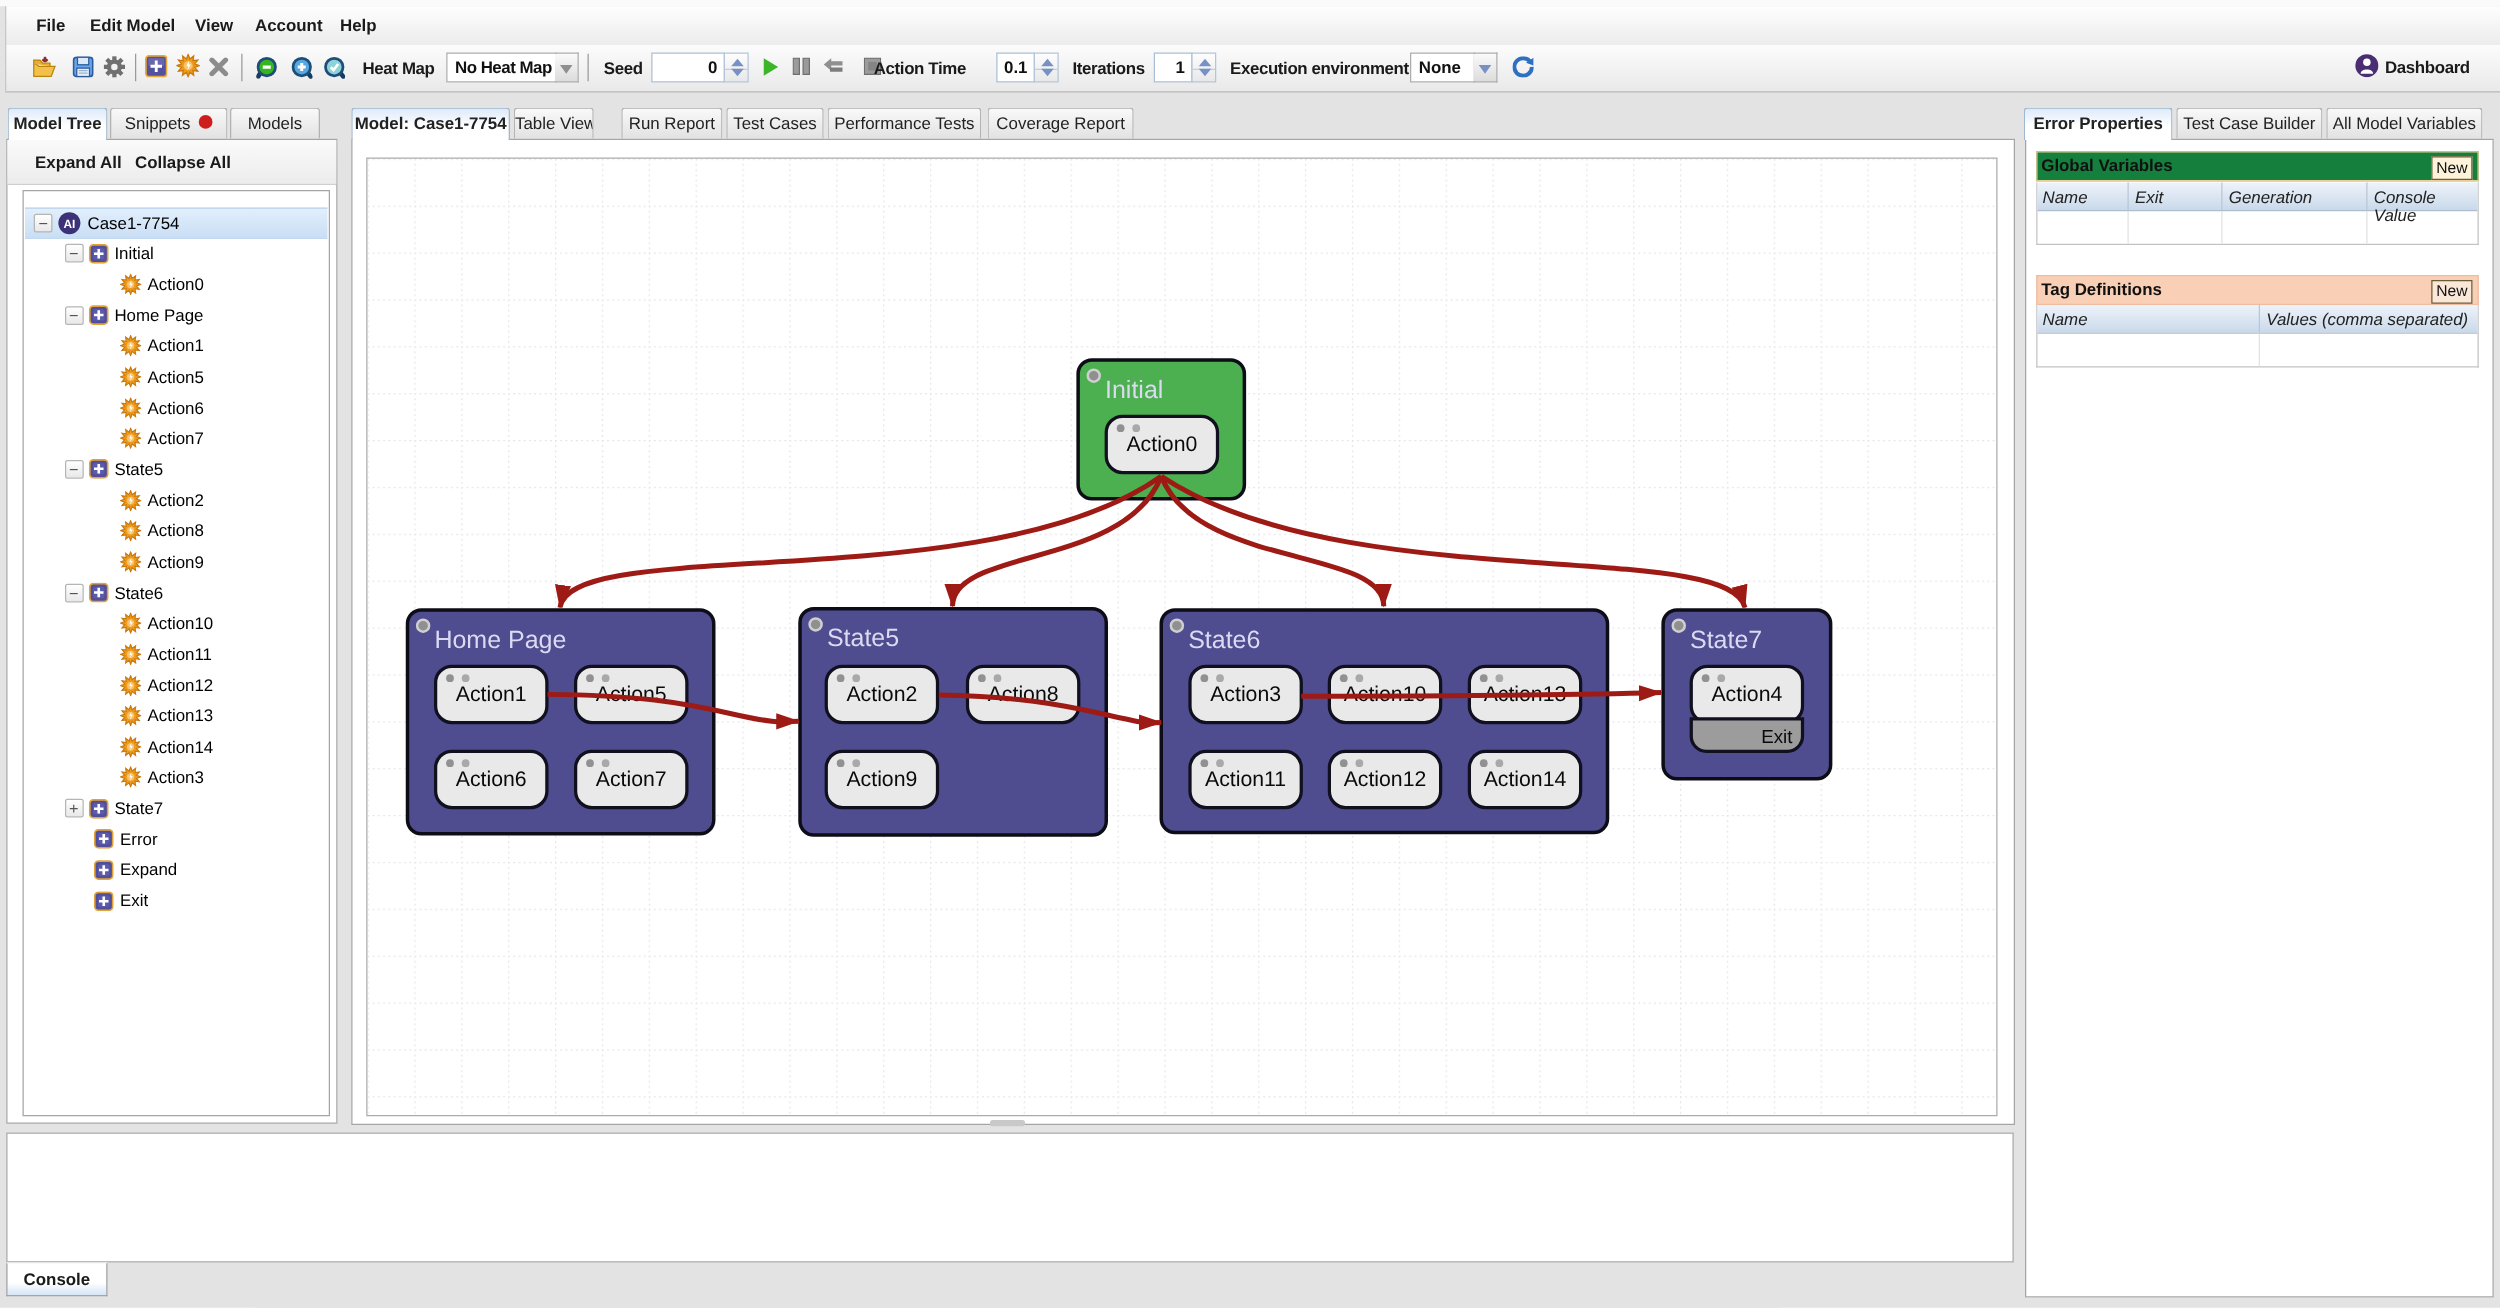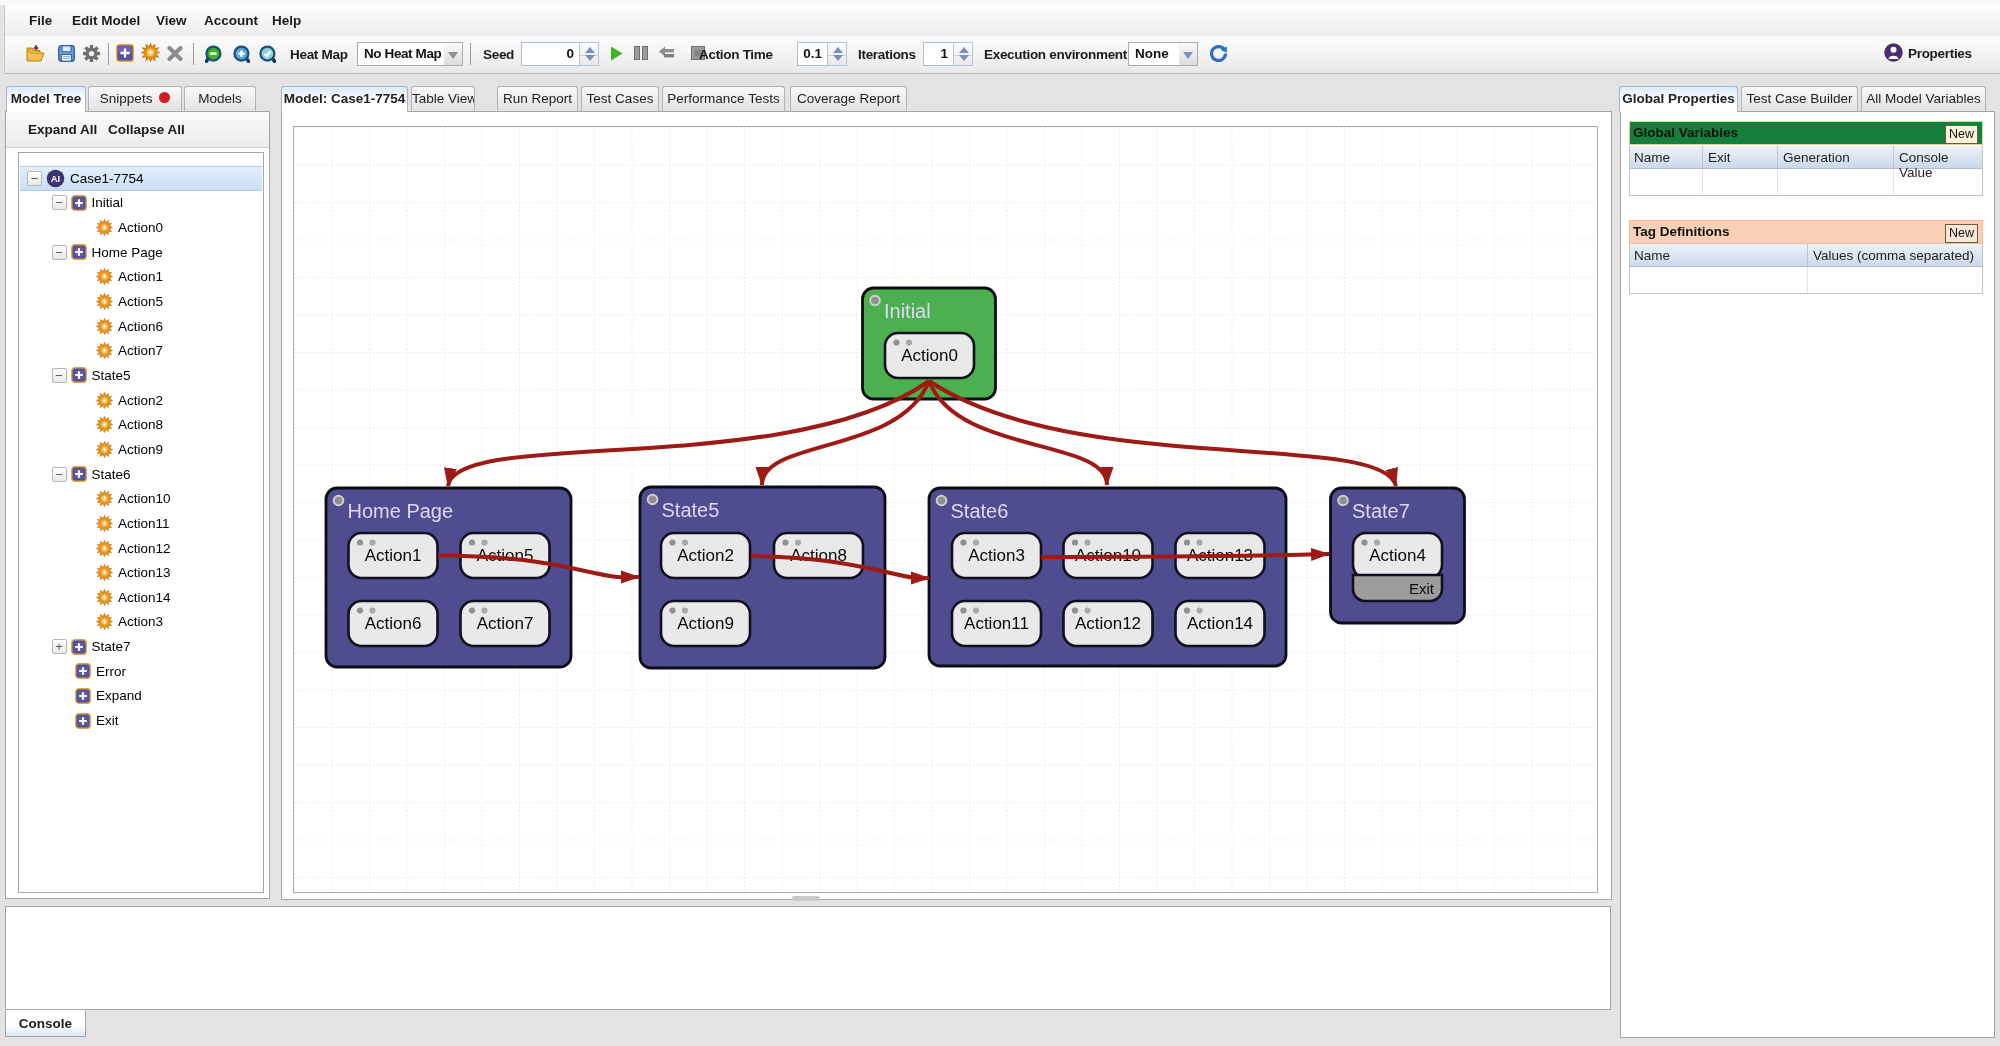--- a/index.html
+++ b/index.html
@@ -23,21 +23,21 @@
 .panel { position:absolute; background:#fff; border:1px solid #a5a5a5; }
 .row { position:absolute; left:1px; right:1px; height:24.6px; display:flex; align-items:center; font-size:13.5px; color:#000; }
 .row.sel { left:1px; right:1px; background:linear-gradient(#e2effc,#c9def5); border-top:1px solid #aecdec; border-bottom:1px solid #aecdec; }
 .exp { width:15px; height:15px; border:1px solid #b5b5b5; border-radius:2px; background:linear-gradient(#fff,#e8e8e8); color:#555; font-size:13px; line-height:13px; text-align:center; flex:0 0 auto; }
 .ti { margin-left:4px; flex:0 0 auto; }
 .rt { margin-left:5px; white-space:nowrap; }
 .st { font-size:20px; fill:#dbdaf2; font-family:"Liberation Sans",sans-serif; }
 .al { font-size:17px; fill:#0a0a0a; text-anchor:middle; font-family:"Liberation Sans",sans-serif; }
 .hdrbtn { position:absolute; right:4px; top:3px; width:33px; height:19px; border:1px solid #6b5b36; font-size:12.5px; text-align:center; line-height:17px; color:#111; }
 .thead { position:absolute; left:0; right:0; height:23px; background:linear-gradient(#eef3fa,#c9d9ea); border-bottom:1px solid #aebdce; font-size:13.5px; color:#222; }
-.thead span { position:absolute; top:4px; }
+.thead span { position:absolute; top:4px;font-style:italic; }
 .cline { position:absolute; top:0; bottom:0; width:1px; background:#b9c6d6; }
 </style></head><body>
 <div class="abs" style="left:0;top:0;width:2000px;height:5px;background:#fafafa"></div>
 <div id="menubar">
  <span style="left:24px">File</span>
     <span style="left:67px">Edit Model</span>
     <span style="left:151px">View</span>
     <span style="left:199px">Account</span>
     <span style="left:267px">Help</span>
 </div>
@@ -145,21 +145,21 @@
     </div>
  <svg class="tbi" style="left:1205px;top:9px" width="17" height="17" viewBox="0 0 17 17">
       <path d="M14.6 5.1 A7 7 0 1 0 15.5 8.5" fill="none" stroke="#2d6fc1" stroke-width="3.2"></path>
       <polygon points="16.8,1.2 16.8,7.4 10.8,5.2" fill="#2d6fc1"></polygon>
     </svg>
  <svg class="tbi" style="left:1879px;top:7px" width="19" height="19" viewBox="0 0 19 19">
       <circle cx="9.5" cy="9.5" r="9.2" fill="#4a2d73"></circle>
       <circle cx="9.5" cy="6.8" r="3" fill="#fff"></circle>
       <path d="M4.5 16 C4.5 11.5 14.5 11.5 14.5 16 Z" fill="#fff"></path>
     </svg>
- <span class="tlab" style="left:1903px;top:10px">Properties</span>
+ <span class="tlab" style="left:1903px;top:10px">Dashboard</span>
 </div>
 
 <div class="tab act" style="left:6px;width:80px">Model Tree</div>
 <div class="tab" style="left:88px;width:94px">Snippets <span style="display:inline-block;width:11px;height:11px;border-radius:50%;background:#cf1d1d;margin-left:3px"></span></div>
 <div class="tab" style="left:184px;width:72px">Models</div>
 <div class="panel" style="left:5px;top:111px;width:265px;height:788px"></div>
 <div class="abs" style="left:6px;top:112px;width:263px;height:36px;background:linear-gradient(#fafafa,#ececec);border-bottom:1px solid #cfcfcf"></div>
 <span class="abs" style="left:28px;top:122px;font-size:13.5px;font-weight:bold;color:#1a1a1a">Expand All</span>
 <span class="abs" style="left:108px;top:122px;font-size:13.5px;font-weight:bold;color:#1a1a1a">Collapse All</span>
 <div class="panel" style="left:18px;top:152px;width:246px;height:741px;overflow:hidden">
@@ -478,21 +478,21 @@
 <path d="M929 381 C 958 455, 1107 438, 1107 485" fill="none" stroke="#9e1a15" stroke-width="4" marker-end="url(#arw)"></path>
 <path d="M929 381 C 1075 478, 1382 430, 1396 486" fill="none" stroke="#9e1a15" stroke-width="4" marker-end="url(#arw)"></path>
 <path d="M438 555.5 C 510 556, 545 562, 585 571 S 626 577, 639 577" fill="none" stroke="#9e1a15" stroke-width="4" marker-end="url(#arw)"></path>
 <path d="M751 556 C 812 557, 847 563, 886 572 S 919 578, 929 578" fill="none" stroke="#9e1a15" stroke-width="4" marker-end="url(#arw)"></path>
 <path d="M1041 557 C 1150 557, 1258 556, 1329 554" fill="none" stroke="#9e1a15" stroke-width="4" marker-end="url(#arw)"></path>
 </g>
 </svg>
 </div>
 <div class="abs" style="left:792px;top:896px;width:28px;height:5px;background:#c9c9c9;border-radius:2px"></div>
 
-<div class="tab act" style="left:1619px;width:119px">Global Properties</div>
+<div class="tab act" style="left:1619px;width:119px">Error Properties</div>
 <div class="tab" style="left:1741px;width:117px">Test Case Builder</div>
 <div class="tab" style="left:1861px;width:125px">All Model Variables</div>
 <div class="panel" style="left:1620px;top:111px;width:375px;height:927px"></div>
 <div class="abs" style="left:1629px;top:121px;width:354px;height:24px;background:#15803d;border:1px solid #e8cf9a">
  <span style="position:absolute;left:3px;top:3px;font-size:13.5px;font-weight:bold;color:#111">Global Variables</span>
  <div class="hdrbtn" style="background:#fdf3da">New</div>
 </div>
 <div class="abs" style="left:1629px;top:146px;width:354px;height:50px;border:1px solid #c3c3c3;border-top:none">
  <div class="thead">
       <span style="left:4px">Name</span>

